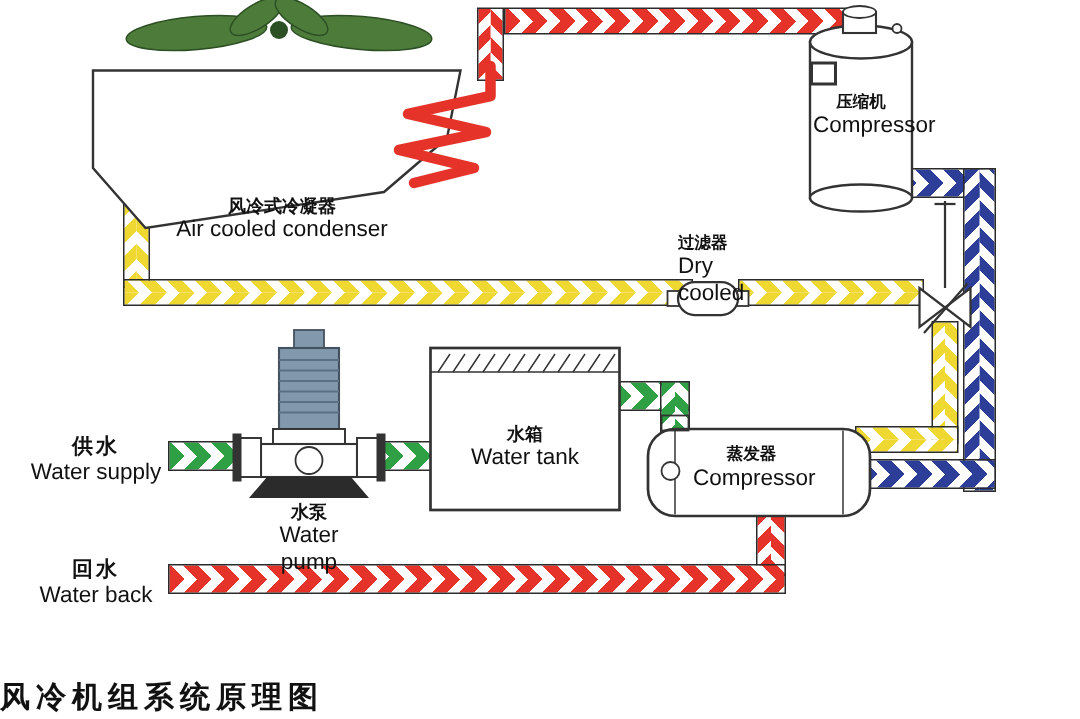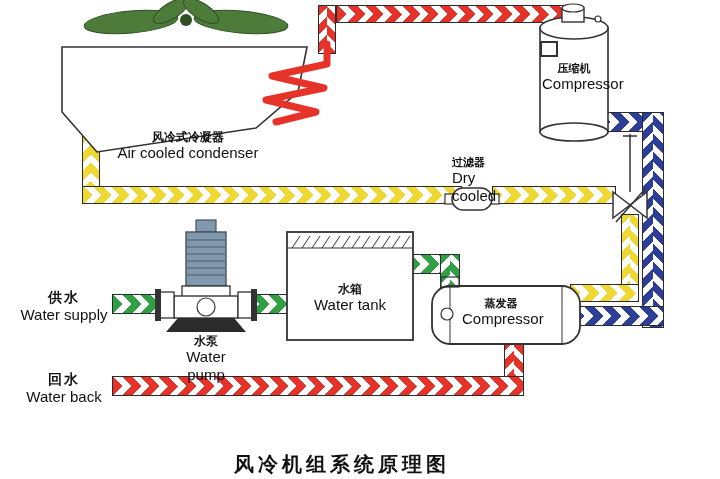--- a/index.html
+++ b/index.html
@@ -29,21 +29,21 @@
 
   .lbl{position:absolute;z-index:3;text-align:center;line-height:1.18;}
   .lbl .cn{display:block;font-size:12px;font-weight:600;}
   .lbl .en{display:block;font-size:15px;}
   .lbl.sm .cn{font-size:11px;}
   .lbl.sm .en{font-size:15px;}
   .lbl.left{text-align:left;}
   .lbl.bold .cn{font-weight:700;font-size:14px;letter-spacing:2px;}
 
   .title{
-    position:absolute;left:0;top:451px;width:684px;text-align:center;z-index:3;
+    position:absolute;left:0;top:451px;width:684px;z-index:3;
     font-size:20px;font-weight:600;letter-spacing:4px;color:#111;
   }
 </style>
 </head>
 <body>
 
 <div class="canvas">
 
   <div class="pipe h red" style="left:336px;top:5px;width:240px;height:18px;"></div>
   <div class="pipe v red" style="left:318px;top:5px;width:18px;height:49px;"></div>

